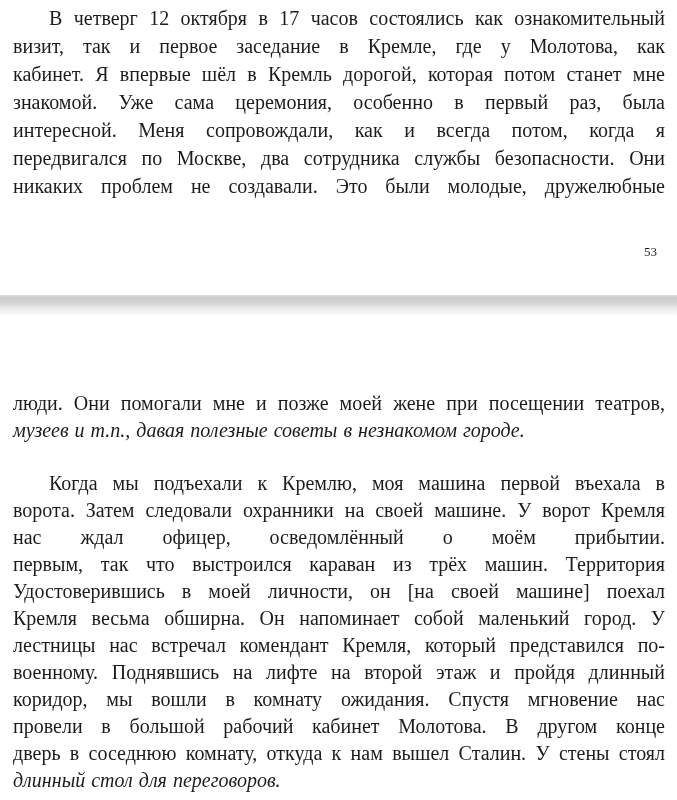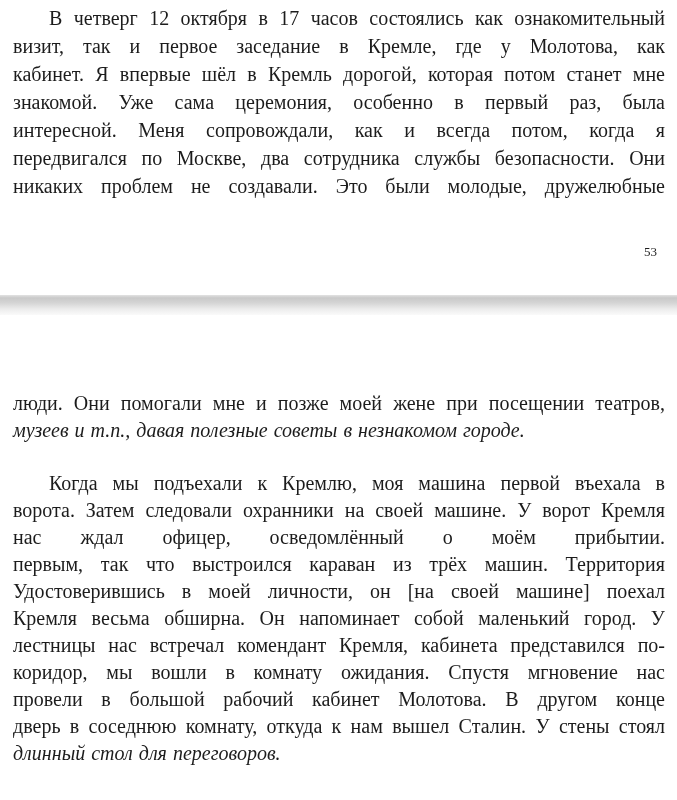--- a/index.html
+++ b/index.html
@@ -84,21 +84,22 @@
   <div class="page page-2">
     <div class="text-block text-block-p2">
         <div class="line">люди. Они помогали мне и позже моей жене при посещении театров,</div>
         <div class="line para-end">музеев и т.п., давая полезные советы в незнакомом городе.</div>
         <div class="line indent para-start">Когда мы подъехали к Кремлю, моя машина первой въехала в</div>
         <div class="line">ворота. Затем следовали охранники на своей машине. У ворот Кремля</div>
         <div class="line">нас ждал офицер, осведомлённый о моём прибытии.</div>
         <div class="line">первым, так что выстроился караван из трёх машин. Территория</div>
         <div class="line">Удостоверившись в моей личности, он [на своей машине] поехал</div>
         <div class="line">Кремля весьма обширна. Он напоминает собой маленький город. У</div>
-        <div class="line">лестницы нас встречал комендант Кремля, кабинета представился по-</div>
+        <div class="line">лестницы нас встречал комендант Кремля, который представился по-</div>
+        <div class="line">военному. Поднявшись на лифте на второй этаж и пройдя длинный</div>
         <div class="line">коридор, мы вошли в комнату ожидания. Спустя мгновение нас</div>
         <div class="line">провели в большой рабочий кабинет Молотова. В другом конце</div>
         <div class="line">дверь в соседнюю комнату, откуда к нам вышел Сталин. У стены стоял</div>
         <div class="line para-end">длинный стол для переговоров.</div>
       </div>
   </div>
 
 </div>
 
 </body></html>

